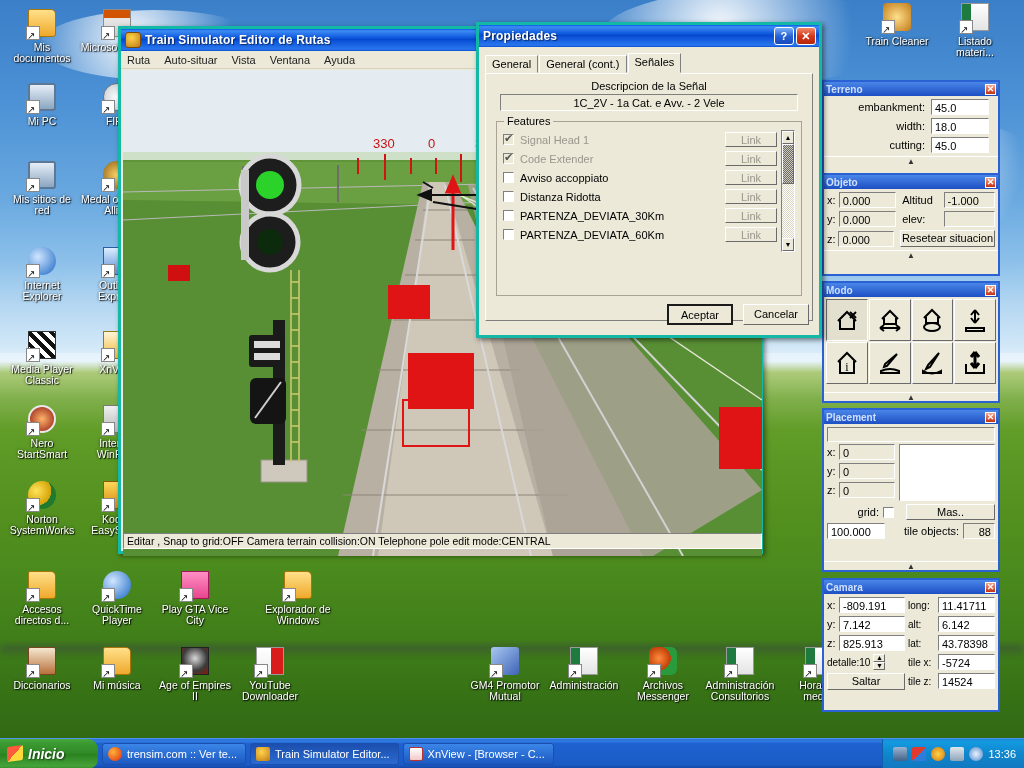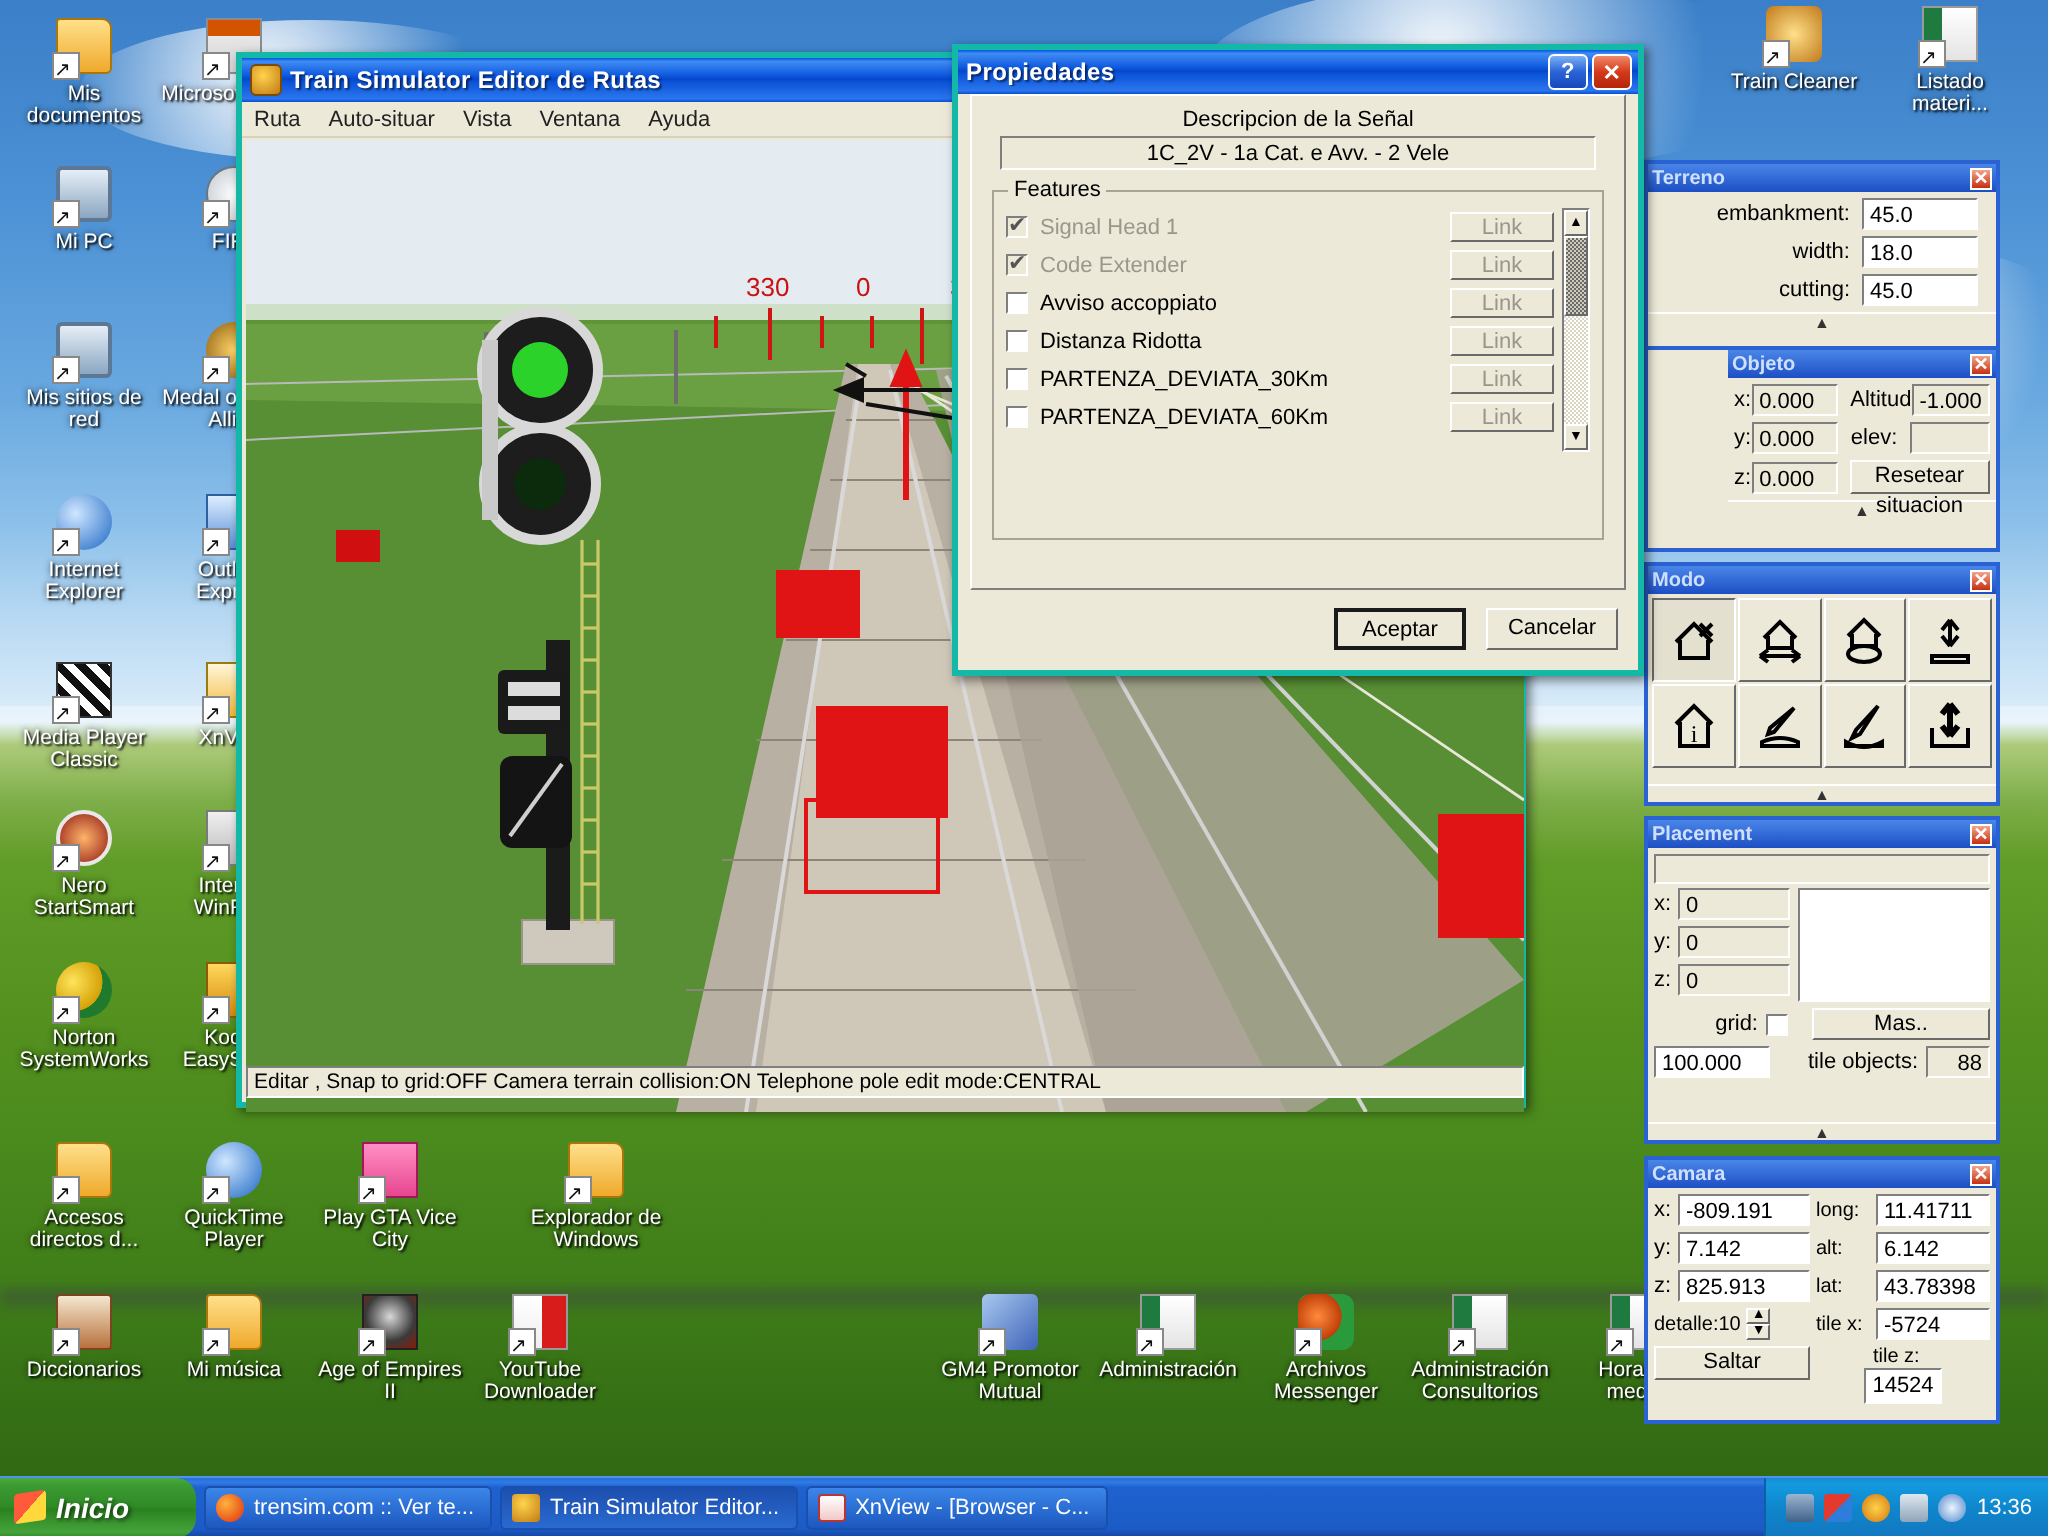--- a/index.html
+++ b/index.html
@@ -445,20 +445,25 @@
   <div id="statusbar">Editar , Snap to grid:OFF Camera terrain collision:ON Telephone pole edit mode:CENTRAL</div>
 </div>
 
 <div class="xpwin" id="props">
   <div class="xptitle">
     <span class="tt">Propiedades</span>
     <div class="cbtn help">?</div>
     <div class="cbtn close">✕</div>
   </div>
 
+  <div class="tabs">
+    <div class="tab">General</div>
+    <div class="tab">General (cont.)</div>
+    <div class="tab active">Señales</div>
+  </div>
 
   <div style="margin:0 6px; border:1px solid; border-color:#fff #7f7f7f #7f7f7f #fff; height:248px; padding:6px;
               background:#ece9d8;">
     <div style="text-align:center; font-size:11px;">Descripcion de la Señal</div>
     <div class="fld" style="margin:2px 8px 0; text-align:center; height:17px;">1C_2V - 1a Cat. e Avv. - 2 Vele</div>
 
     <div class="grp" style="margin:10px 4px 0; height:175px;">
       <div class="cap">Features</div>
       <div style="display:flex; gap:4px;">
         <div style="flex:1;">
@@ -525,21 +530,21 @@
       <span class="fld fldw" style="width:58px; margin-left:6px;">18.0</span>
     </div>
     <div style="display:flex; align-items:center;">
       <span class="lbl-r" style="width:98px;">cutting:</span>
       <span class="fld fldw" style="width:58px; margin-left:6px;">45.0</span>
     </div>
   </div>
   <div class="growbar">▲</div>
 </div>
 
-<div class="tool" id="objeto" style="left:822px; top:173px; width:178px; height:103px;padding-left:40px;">
+<div class="tool" id="objeto" style="left:822px; top:173px; width:178px; height:103px;">
   <div class="tooltitle">
     <span class="tt">Objeto</span>
     <span class="tclose">✕</span>
   </div>
   <div class="toolbody">
     <div style="display:flex; align-items:center; margin-bottom:3px;">
       <span style="width:12px;">x:</span>
       <span class="fld" style="width:58px;">0.000</span>
       <span style="width:42px; margin-left:6px;">Altitud</span>
       <span class="fld" style="width:52px;">-1.000</span>
@@ -695,21 +700,21 @@
         <span class="fld fldw" style="flex:1;">6.142</span>
       </div>
       <div style="display:flex; align-items:center; margin-bottom:3px;">
         <span style="width:30px;font-size:10px;">lat:</span>
         <span class="fld fldw" style="flex:1;">43.78398</span>
       </div>
       <div style="display:flex; align-items:center; margin-bottom:3px;">
         <span style="width:30px;font-size:10px;">tile x:</span>
         <span class="fld fldw" style="flex:1;">-5724</span>
       </div>
-      <div style="display:flex; align-items:center;flex-direction:column;">
+      <div style="display:flex; align-items:center;">
         <span style="width:30px;font-size:10px;">tile z:</span>
         <span class="fld fldw" style="flex:1;">14524</span>
       </div>
     </div>
   </div>
 </div>
 
 <div id="taskbar">
   <div id="startbtn">
     <span style="width:16px;height:15px;display:inline-block;

